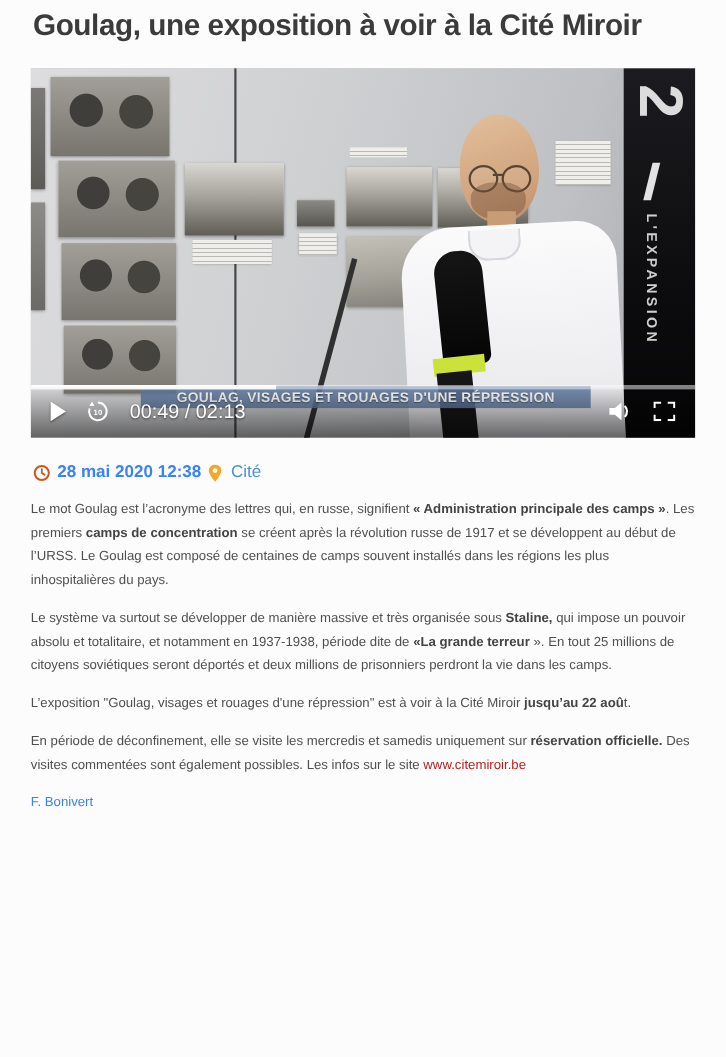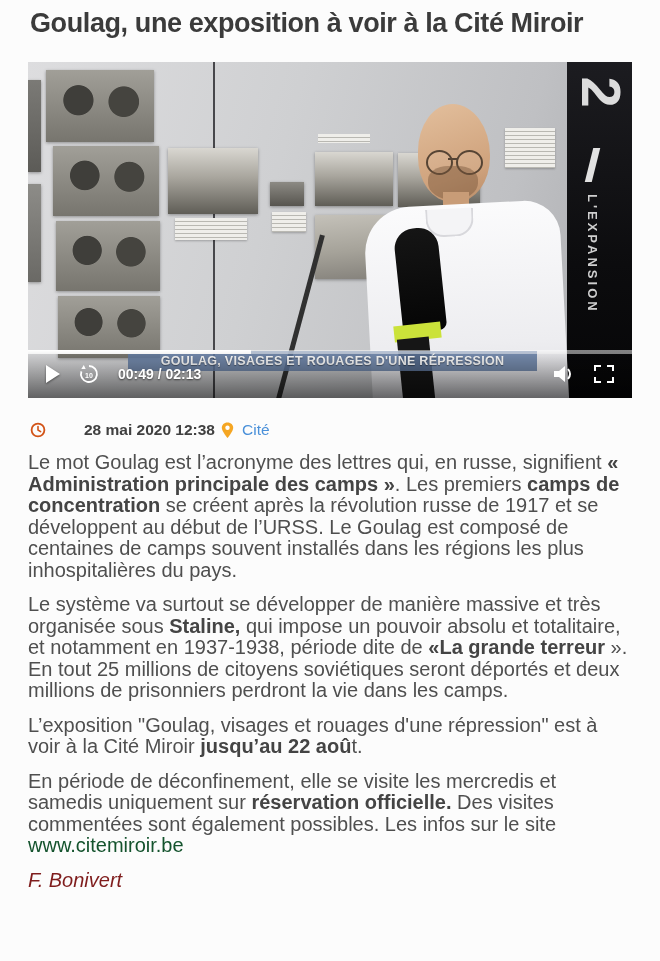--- a/index.html
+++ b/index.html
@@ -69,34 +69,34 @@
     display:flex;align-items:center;justify-content:center;white-space:nowrap;
     text-shadow:0 1px 1px rgba(0,0,0,.4);}
   .seekbar{position:absolute;left:0;top:288px;width:100%;height:4px;background:rgba(255,255,255,.5);z-index:7;cursor:pointer;}
   .seek-played{height:4px;background:#ffffff;}
   .controls{position:absolute;left:0;bottom:0;width:100%;height:48px;z-index:8;
     background:linear-gradient(rgba(0,0,0,0),rgba(0,0,0,.55));display:flex;align-items:center;gap:18px;
     padding:0 18px;box-sizing:border-box;}
   .ctl{display:flex;align-items:center;justify-content:center;cursor:pointer;}
   .play-tri{width:0;height:0;border-left:14px solid #fff;border-top:9px solid transparent;border-bottom:9px solid transparent;
     filter:drop-shadow(0 1px 1px rgba(0,0,0,.5));}
-  .time{color:#fff;font-size:14px;font-weight:700;text-shadow:0 1px 2px rgba(0,0,0,.6);}
+  .time{color:#fff;font-size:18px;font-weight:400;text-shadow:0 1px 2px rgba(0,0,0,.6);}
   .spacer{flex:1;}
 
   
   .meta{position:absolute;left:30px;top:421px;display:flex;align-items:center;gap:6px;font-size:15.5px;}
-  .meta .date{color:#404040;font-weight:700;margin-left:32px;}
+  .meta .date{color:#3b82f6;font-weight:700;}
   .meta .loc{color:#4a90d9;font-weight:400;margin-left:2px;}
 
   
   .article{position:absolute;left:28px;top:452px;width:604px;color:#4f4f4f;}
-  .article p{margin:0 0 13px 0;font-size:20px;line-height:21.5px;}
+  .article p{margin:0 0 13px 0;font-size:12px;line-height:21.5px;}
   .article strong{color:#444;}
-  .article a.link{color:#14532d;text-decoration:none;cursor:pointer;}
-  .author{margin-top:18px;font-size:16px;color:#7f1d1d;font-style:italic;}
+  .article a.link{color:#b91c1c;text-decoration:none;cursor:pointer;}
+  .author{margin-top:18px;font-size:16px;color:#3b82f6;}
 </style>
 </head>
 <body>
 
 <div class="page">
 
   <h1 class="title">Goulag, une exposition à voir à la Cité Miroir</h1>
 
   <div class="video">
     <div class="wall"></div>

